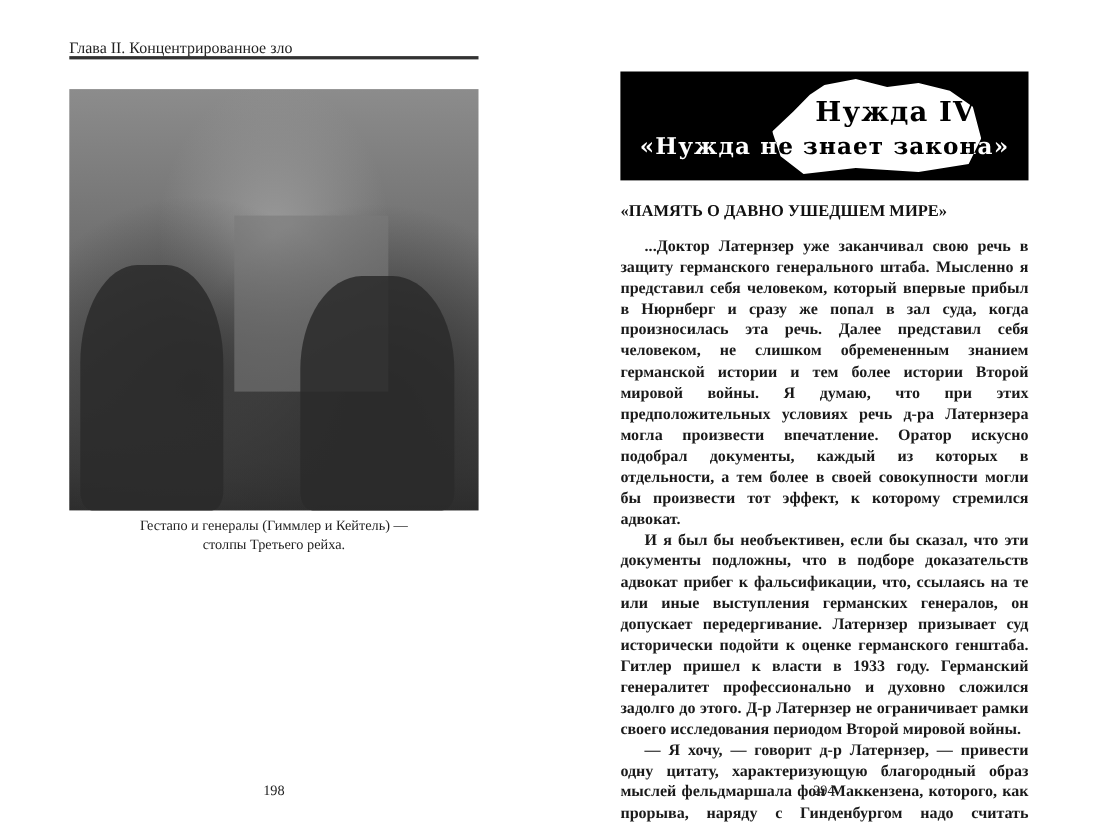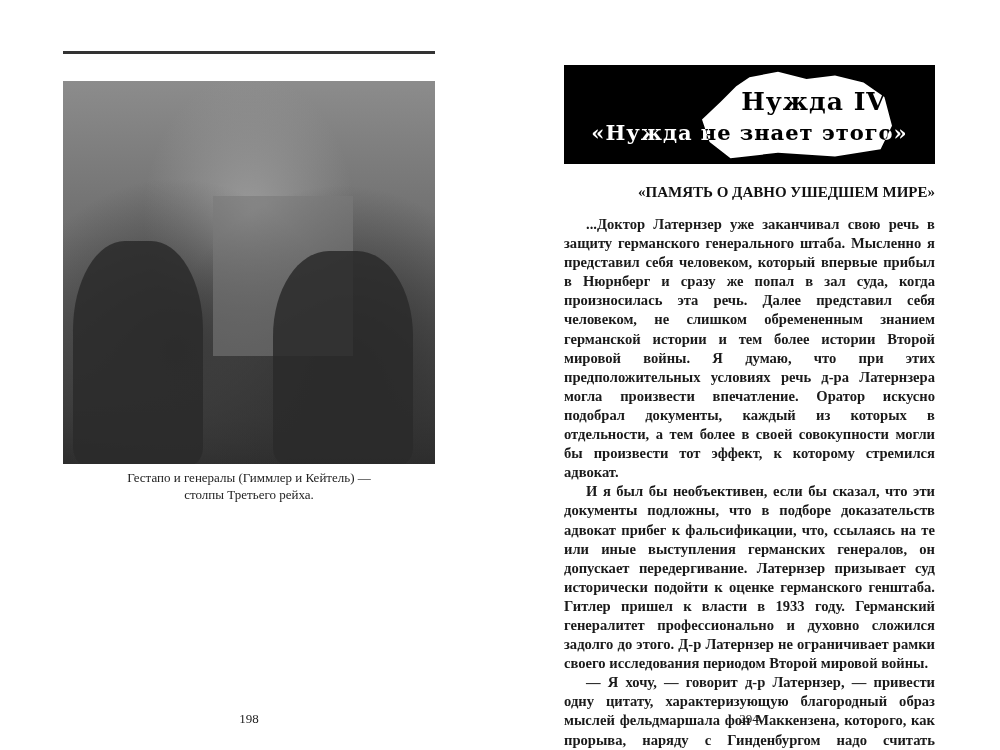--- a/index.html
+++ b/index.html
@@ -59,54 +59,55 @@
       position: absolute; left: 150px; top: 22px; width: 200px; text-align: center;
       font-family: "DejaVu Serif", serif; font-weight: bold; font-size: 25px; color: #000; letter-spacing: 1px;
     }
     .chapter-title {
       position: absolute; left: 0; top: 55px; width: 371px; text-align: center;
       font-family: "DejaVu Serif", serif; font-weight: bold; font-size: 21px; letter-spacing: 1px;
       color: #fff; mix-blend-mode: difference;
     }
 
     .section-title {
-      position: absolute; left: 64px; top: 183px; width: 371px; text-align: right;
+      position: absolute; left: 64px; top: 183px; width: 371px; text-align: left;
       font-weight: bold; font-size: 15px; line-height: 18px; color: #111;
     }
     .body-text {
       position: absolute; left: 64px; top: 215px; width: 371px;
       font-size: 14.6px; line-height: 19.1px; text-align: justify; hyphens: manual; color: #1a1a1a;
     }
     .body-text p { margin: 0; text-indent: 22px; font-weight: bold; }
   </style>
 </head>
 <body>
 
 <div class="page page-left">
+  <div class="running-head">Глава II. Концентрированное зло</div>
   <div class="running-rule"></div>
 
   <div class="photo" title="Black-and-white historical photograph: two uniformed men standing in front of banners at a rally.">
     <div class="photo-banner"></div>
     <div class="photo-figure f1"></div>
     <div class="photo-figure f2"></div>
   </div>
 
   <div class="caption">
     <div>Гестапо и генералы (Гиммлер и Кейтель) —</div>
     <div>столпы Третьего рейха.</div>
   </div>
 
   <div class="page-number">198</div>
 </div>
 
 <div class="page page-right">
   <div class="chapter-banner">
     <div class="torn"></div>
     <div class="chapter-num">Нужда IV</div>
-    <div class="chapter-title">«Нужда не знает этого»</div>
+    <div class="chapter-title">«Нужда не знает закона»</div>
   </div>
 
   <div class="section-title">«ПАМЯТЬ О ДАВНО УШЕДШЕМ МИРЕ»</div>
 
   <div class="body-text">
     <p>...Доктор Латернзер уже заканчивал свою речь в защиту германского генерального штаба. Мысленно я представил себя человеком, который впервые прибыл в Нюрнберг и сразу же попал в зал суда, когда произносилась эта речь. Далее представил себя человеком, не слишком обремененным знанием германской истории и тем более истории Второй мировой войны. Я думаю, что при этих предположительных условиях речь д-ра Латернзера могла произвести впечатление. Оратор искусно подобрал документы, каждый из которых в отдельности, а тем более в своей совокупности могли бы произвести тот эффект, к которому стремился адвокат.</p>
     <p>И я был бы необъективен, если бы сказал, что эти документы подложны, что в подборе доказательств адвокат прибег к фальсификации, что, ссылаясь на те или иные выступления германских генералов, он допускает передергивание. Латернзер призывает суд исторически подойти к оценке германского генштаба. Гитлер пришел к власти в 1933 году. Германский генералитет профессионально и духовно сложился задолго до этого. Д-р Латернзер не ограничивает рамки своего исследования периодом Второй мировой войны.</p>
     <p>— Я хочу, — говорит д-р Латернзер, — привести одну цитату, характеризующую благородный образ мыслей фельдмаршала фон Маккензена, которого, как прорыва, наряду с Гинденбургом надо считать главным представителем офицерского корпуса Вильгельма II.</p>
     <p>В тот день, когда он подписал приказ о начале большого прорыва под Горлицей, — это было 28 апреля 1916 года, — он написал следующее:</p>
   </div>

